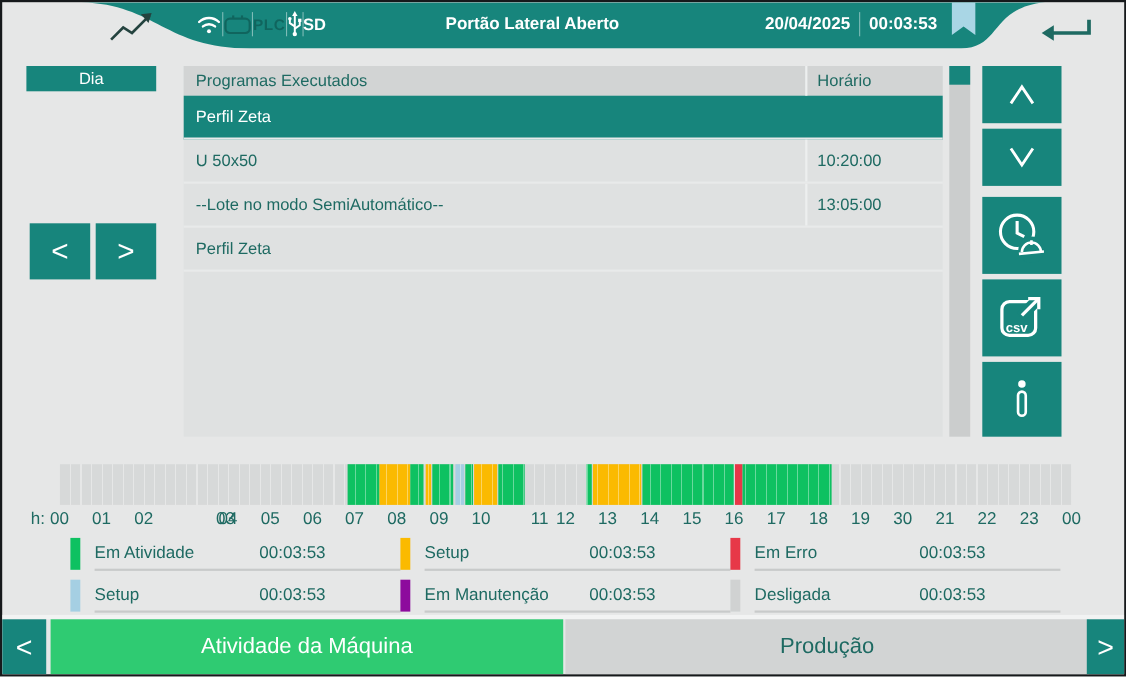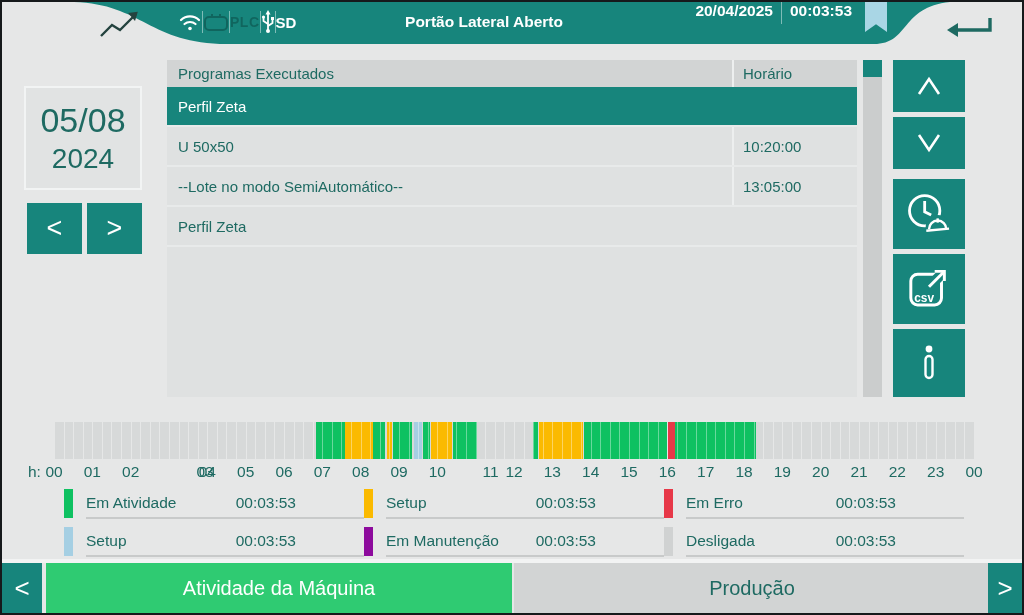--- a/index.html
+++ b/index.html
@@ -9,21 +9,21 @@
   
   .hdr-svg{position:absolute;top:0;left:0;}
   .hdr-trend{position:absolute;left:96px;top:6px;}
   .hdr-status{position:absolute;left:176px;top:0;height:40px;display:flex;align-items:center;color:#fff;}
   .hdr-sep{width:1px;height:22px;background:rgba(255,255,255,.45);}
   .dim{opacity:.38;}
   .plc-txt{font-size:14px;font-weight:bold;letter-spacing:.5px;}
   .sd-txt{font-size:15px;font-weight:bold;}
   .hdr-title{position:absolute;left:0;right:56px;top:0;height:40px;display:flex;align-items:center;justify-content:center;
     color:#fff;font-weight:bold;font-size:15.5px;}
-  .hdr-dt{position:absolute;right:170px;top:0;height:40px;display:flex;align-items:flex-start;gap:8px;color:#fff;
+  .hdr-dt{position:absolute;right:170px;top:0;height:40px;display:flex;align-items:center;gap:8px;color:#fff;
     font-weight:bold;font-size:15.5px;}
   .bookmark{position:absolute;left:863px;top:0;width:22px;height:30px;background:#A9D6E5;
     clip-path:polygon(0 0,100% 0,100% 100%,50% 74%,0 100%);}
   .back-btn{position:absolute;right:28px;top:12px;width:50px;height:28px;cursor:pointer;}
   
   .day-label{position:absolute;left:22px;top:58px;width:118px;height:23px;background:#17857C;color:#fff;
     display:flex;align-items:center;justify-content:center;font-size:15px;}
   .day-box{position:absolute;left:22px;top:84px;width:118px;height:104px;background:#E1E3E3;
     border:2px solid #F2F4F4;box-sizing:border-box;color:#1E6A62;
     display:flex;flex-direction:column;align-items:center;justify-content:center;gap:8px;}
@@ -117,24 +117,21 @@
     <span>00:03:53</span>
   </div>
 
   <div class="bookmark"></div>
 
   <svg class="back-btn" viewBox="0 0 50 28">
     <path d="M46 4 L46 16 L12 16" fill="none" stroke="#1E6A62" stroke-width="3.4"></path>
     <polygon points="14,9 14,23 3,16" fill="#1E6A62"></polygon>
   </svg>
 
-  <div class="day-box">
-    <div class="day-dm">05/08</div>
-    <div class="day-y">2024</div>
-  </div>
+  <div class="day-label">Dia</div>
   <div class="day-nav" style="left:25px;">&lt;</div>
   <div class="day-nav" style="left:85px;">&gt;</div>
 
   <div class="table">
     <div class="t-head">
       <div class="t-col-p">Programas Executados</div>
       <div class="t-col-h">Horário</div>
     </div>
     <div id="t-body">
         <div class="t-row sel">
@@ -227,21 +224,21 @@
       <span style="left: 41.6667%;">10</span>
       <span style="left: 45.8333%; margin-left: 15px;">11</span>
       <span style="left: 50%;">12</span>
       <span style="left: 54.1667%;">13</span>
       <span style="left: 58.3333%;">14</span>
       <span style="left: 62.5%;">15</span>
       <span style="left: 66.6667%;">16</span>
       <span style="left: 70.8333%;">17</span>
       <span style="left: 75%;">18</span>
       <span style="left: 79.1667%;">19</span>
-      <span style="left: 83.3333%;">20</span>
+      <span style="left: 83.3333%;">30</span>
       <span style="left: 87.5%;">21</span>
       <span style="left: 91.6667%;">22</span>
       <span style="left: 95.8333%;">23</span>
       <span style="left: 100%;">00</span>
     </div>
 
   <div class="legend" id="legend">
       <div class="lg-item">
         <div class="lg-swatch" style="background: rgb(14, 193, 97);"></div>
         <div class="lg-line">

